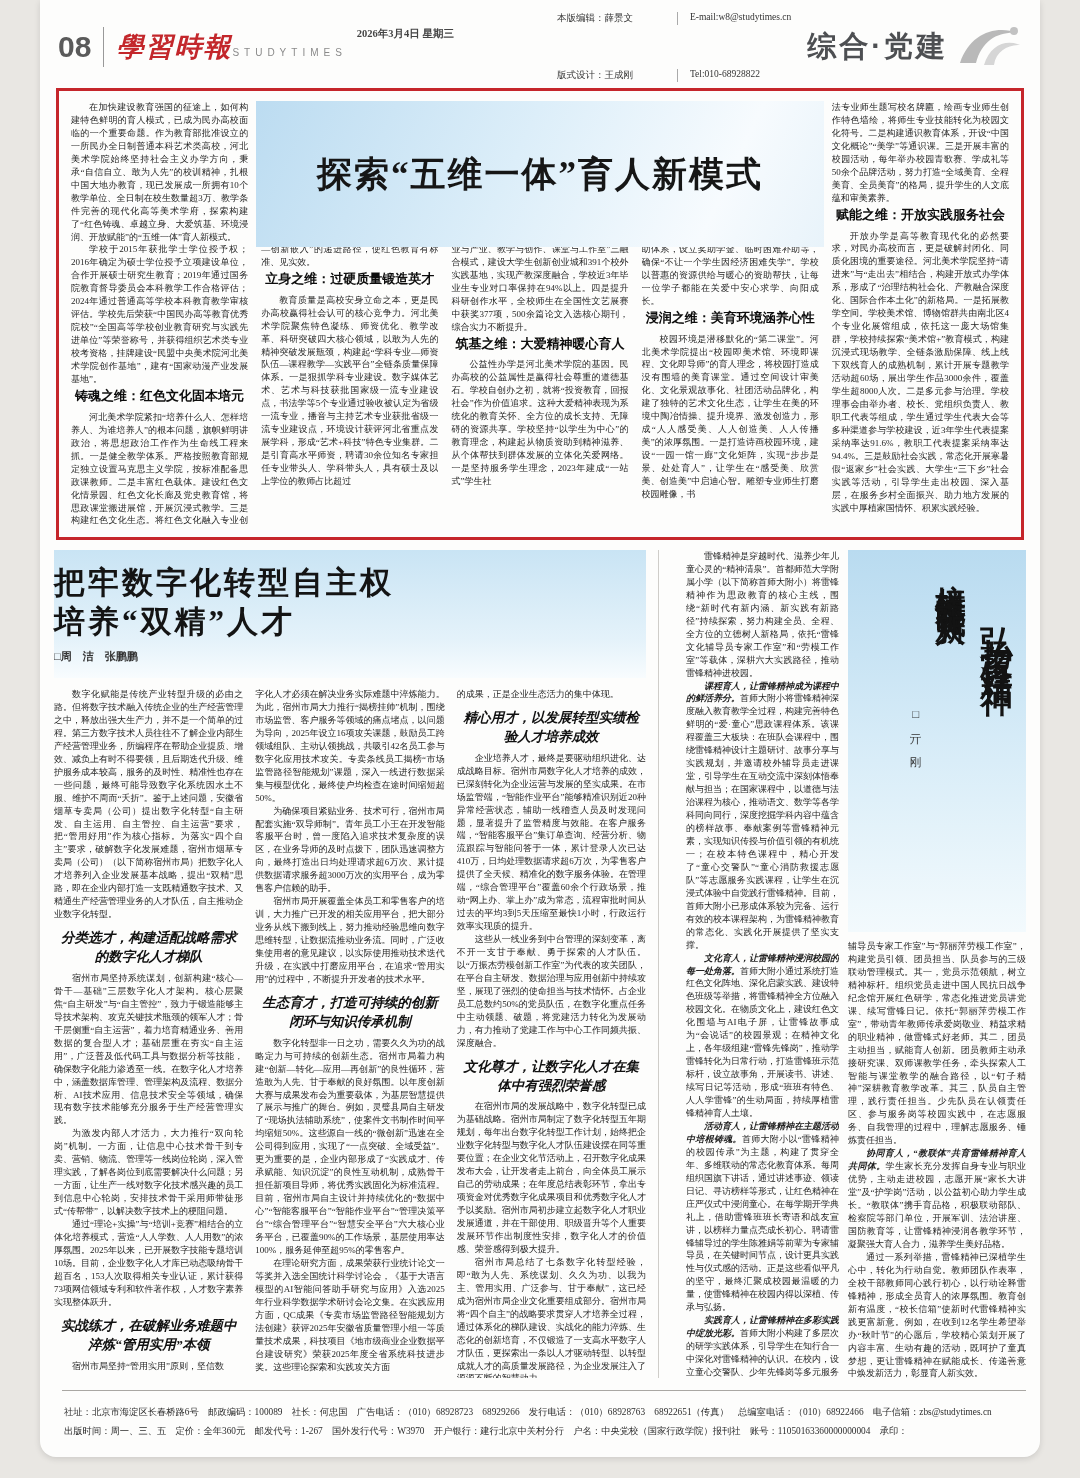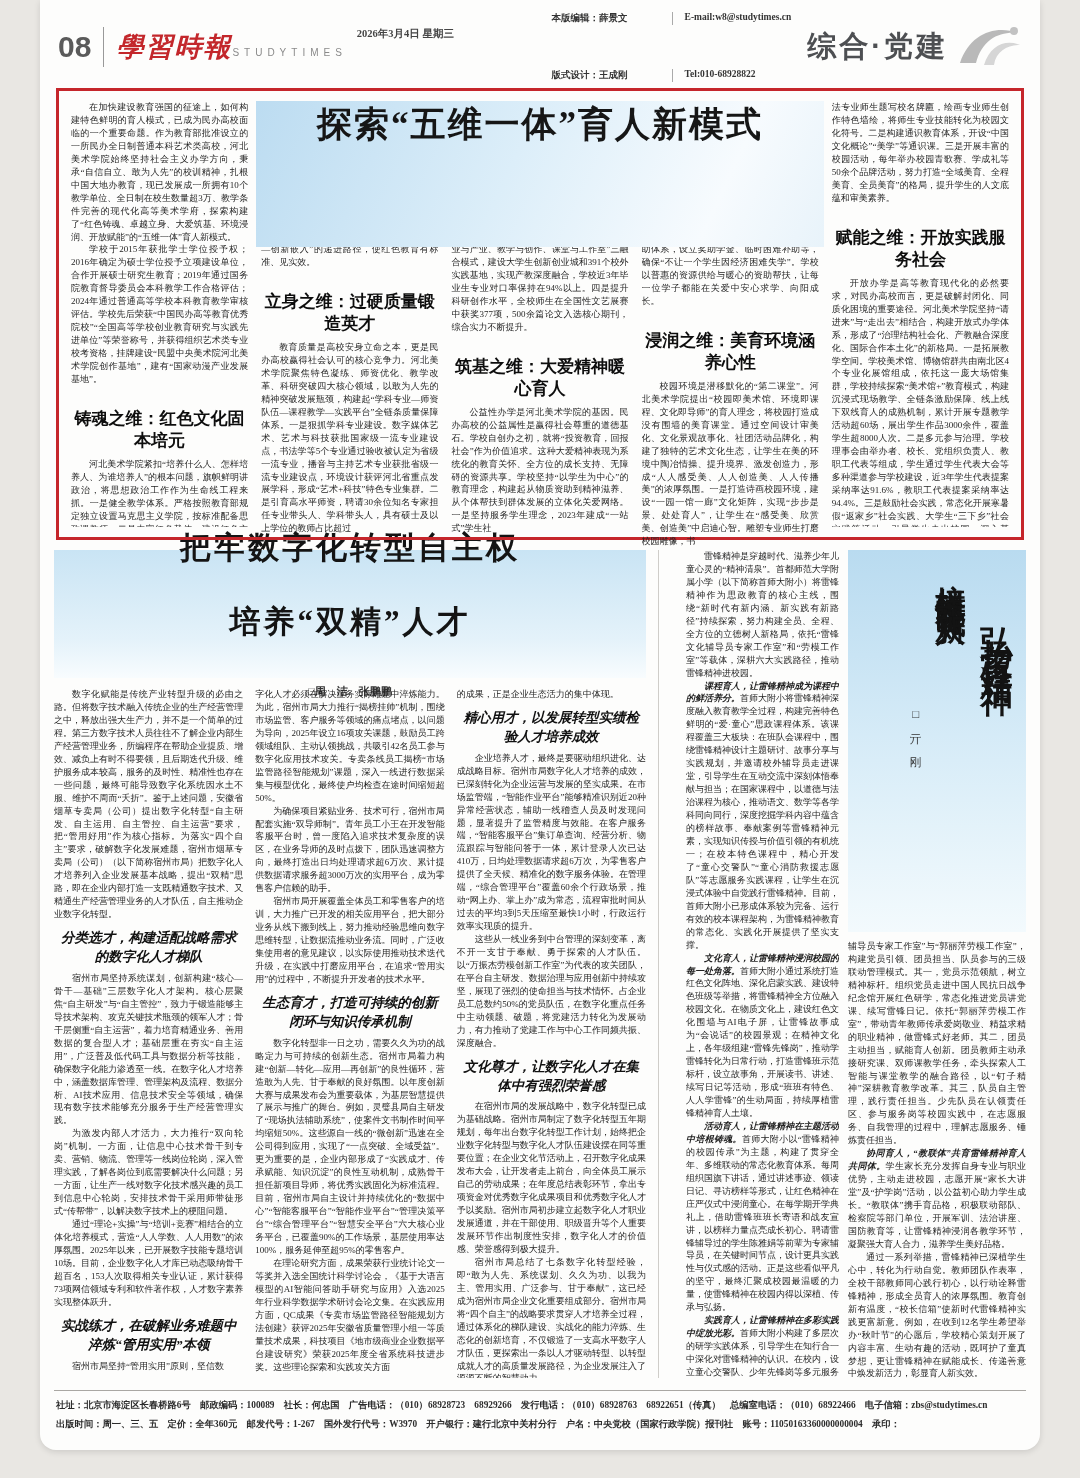--- a/index.html
+++ b/index.html
@@ -9,67 +9,67 @@
   
   .hdr{display:flex;align-items:center;height:62px;padding:2px 4px 8px;}
   .pgnum{font-size:30px;color:#5a5a5a;font-weight:bold;font-family:"Liberation Sans",sans-serif;}
   .hdiv{width:1px;height:40px;background:#999;margin:0 12px;}
   .brand{display:flex;line-height:1;}
   .brand .cn{color:#c3272b;font-weight:bold;font-size:27px;letter-spacing:2px;font-style:italic;}
   .brand .en{color:#8a8a8a;font-size:10px;letter-spacing:5px;margin-top:14px;font-family:"Liberation Sans",sans-serif;}
   .hdate{font-size:10.5px;color:#444;margin:0 0 26px 10px;font-weight:bold;}
   .hspacer{flex:1;}
   .edbox{display:grid;grid-template-columns:auto auto;column-gap:12px;row-gap:3px;font-size:9.5px;
-    color:#333;font-weight:bold;margin-right:16px;gap:44px;}
+    color:#333;font-weight:normal;margin-right:16px;gap:44px;}
   .edbox .r{padding-left:12px;border-left:1px solid #aaa;}
   .section{font-family:"Liberation Sans",sans-serif;font-size:29px;font-weight:bold;color:#4d4f52;letter-spacing:3px;}
   .swoosh{margin-left:8px;}
   
   .a1{border:3px solid #c5262b;margin:2px 2px 0;padding:10px 12px;box-sizing:border-box;
     height:452px;position:relative;display:flex;gap:13px;}
   .a1 .col{flex:1;height:100%;overflow:hidden;}
   .a1 .pad{padding-top:116px;}
   .a1title{position:absolute;left:20.5%;width:59%;top:10px;height:146px;
     background:linear-gradient(115deg,#bcdcf1 0%,#dceef9 45%,#f7fbfe 80%,#e8f3fa 100%);
-    display:flex;align-items:flex-start;justify-content:center;}
+    display:flex;align-items:center;justify-content:center;}
   .a1title h1{margin:0;font-size:35px;font-weight:bold;color:#161616;letter-spacing:2px;}
   
   .col{font-size:9px;line-height:1.44;text-align:justify;color:#1f1f1f;}
   .col p{margin:0;}
   .t-p{text-indent:2em;}
   .t-c{text-indent:0;}
-  .t-h{font-family:"Liberation Sans",sans-serif;font-weight:bold;font-size:17px;line-height:1.3;
-    text-align:center;text-indent:0;margin:22px 0 6px !important;color:#0d0d0d;}
+  .t-h{font-family:"Liberation Sans",sans-serif;font-weight:bold;font-size:13px;line-height:1.3;
+    text-align:center;text-indent:0;margin:2px 0 6px !important;color:#0d0d0d;}
   .t-k{font-weight:bold;font-style:italic;font-size:13.5px;line-height:1.4;text-align:center;
     text-indent:0;margin:8px 4px 5px !important;color:#111;}
   .lead{font-weight:bold;font-style:italic;}
   
   .low{display:flex;gap:12px;margin-top:10px;height:828px;}
   .a2{width:592px;display:flex;flex-direction:column;}
   .a2title{height:128px;background:linear-gradient(180deg,#c9e4f4 0%,#e4f2fa 70%,#f8fcfe 100%);
-    display:flex;flex-direction:column;align-items:center;justify-content:center;gap:35px;}
+    display:flex;flex-direction:column;align-items:flex-start;justify-content:center;}
   .a2title .l1{font-size:31px;font-weight:bold;letter-spacing:3px;color:#141414;line-height:1.25;}
   .a2title .l2{font-size:31px;font-weight:bold;letter-spacing:3px;color:#141414;line-height:1.25;}
   .a2title .au{font-size:11px;font-weight:bold;margin-top:8px;color:#333;font-family:"Liberation Sans",sans-serif;}
   .a2cols{display:flex;gap:12px;margin-top:10px;flex:1;overflow:hidden;}
   .a2cols .col{flex:1;height:100%;overflow:hidden;}
   .a3{flex:1;border-left:1px solid #cfcdc9;padding-left:27px;display:flex;gap:9px;overflow:hidden;}
   .a3 .col{height:100%;overflow:hidden;}
   .a3c1{flex:1;}
   .a3right{width:178px;display:flex;flex-direction:column;}
   .a3titlebox{height:382px;background:linear-gradient(180deg,#b9dbf0 0%,#d9edf8 55%,#f3fafd 100%);
     writing-mode:vertical-rl;text-orientation:upright;padding:10px 6px;box-sizing:border-box;overflow:hidden;}
   .vt{font-weight:bold;color:#131313;}
   .vt1{font-size:32px;letter-spacing:11px;padding-top:42px;line-height:1.45;}
   .vt2{font-size:30px;letter-spacing:4px;line-height:1.5;}
   .vt-author{font-size:11.5px;letter-spacing:5px;padding-top:148px;color:#333;line-height:2.4;}
   .a3c2{margin-top:8px;flex:1;overflow:hidden;}
   
-  .foot{border-top:1px solid #a9a7a3;margin-top:12px;padding:5px 2px 0;font-size:9.3px;
-    font-weight:bold;color:#2c2c2c;line-height:2.05;}
+  .foot{border-top:1px solid #a9a7a3;margin-top:12px;padding:12px 2px 0;font-size:9.3px;
+    font-weight:normal;color:#2c2c2c;line-height:2.05;margin-left:8px;}
 </style>
 </head>
 <body>
 
 <div class="paper">
 
   <div class="hdr">
     <div class="pgnum">08</div>
     <div class="hdiv"></div>
     <div class="brand">

